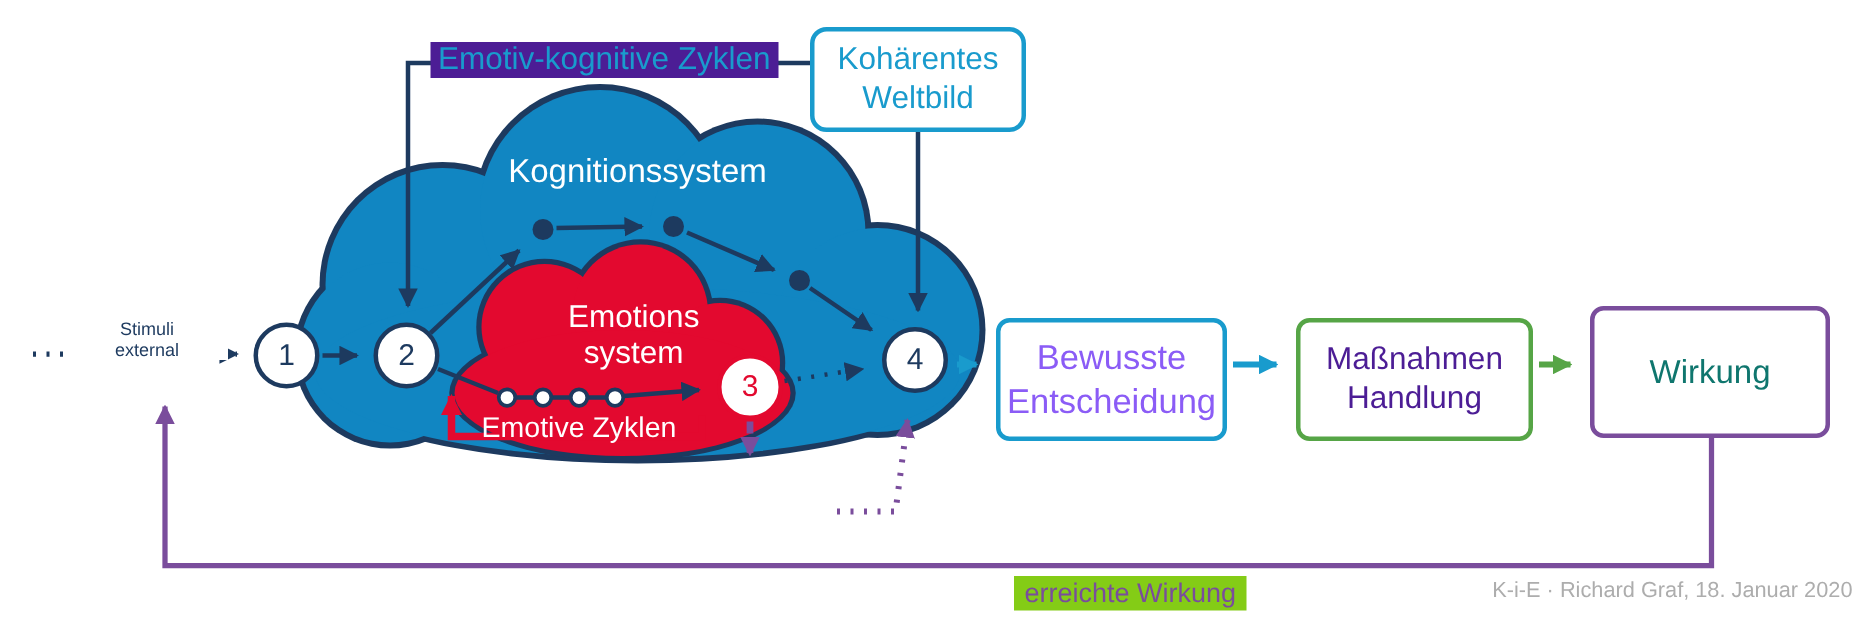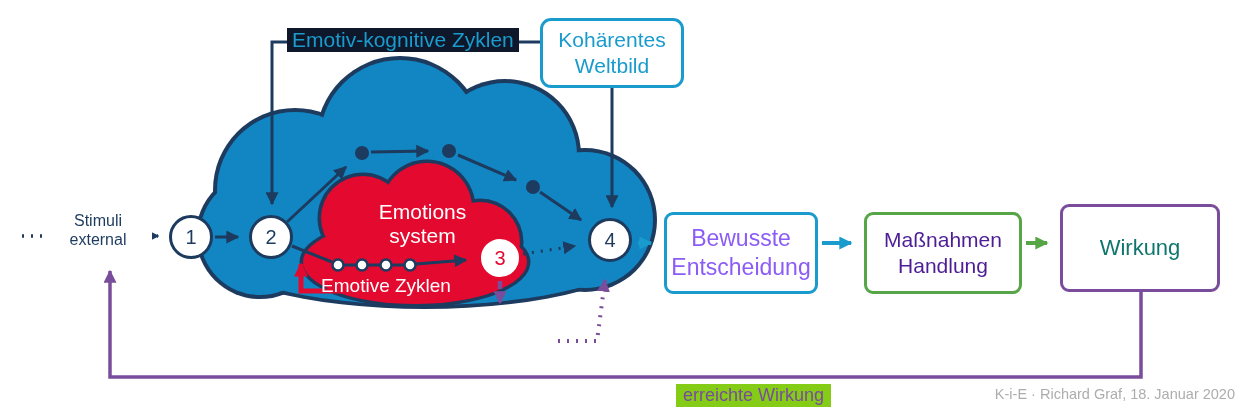--- a/index.html
+++ b/index.html
@@ -4,23 +4,23 @@
 <style>
   html,body{margin:0;padding:0;background:#fff;}
   .canvas{
     position:relative;width:1245px;height:416px;overflow:hidden;background:#fff;
     font-family:"Liberation Sans", sans-serif;
   }
   .layer{position:absolute;inset:0;}
   .abs{position:absolute;}
   .ml{white-space:pre-line;margin-top:10px;}
   .ctr{display:flex;align-items:center;justify-content:center;text-align:center;}
-  .lbl-stimuli{left:44px;top:202px;width:108px;font-size:16px;line-height:1.18;color:#1d3a5f;
+  .lbl-stimuli{left:44px;top:202px;width:108px;font-size:12px;line-height:1.18;color:#1d3a5f;
     background:#fff;text-align:center;z-index:3;}
-  .lbl-cycle-top{left:287px;top:28px;font-size:21px;color:#199bcd;background:#0f172a;
+  .lbl-cycle-top{left:287px;top:28px;font-size:21px;color:#199bcd;background:#4c1d95;
     padding:0 5px;z-index:3;}
   .box{box-sizing:border-box;background:#fff;z-index:3;line-height:1.25;}
   .box-weltbild{left:540px;top:8px;width:144px;height:70px;border:3px solid #199bcd;
     border-radius:11px;color:#199bcd;font-size:21px;}
   .box-bewusste{left:664px;top:202px;width:154px;height:82px;border:3px solid #199bcd;
     border-radius:9px;color:#8b5cf6;font-size:23px;}
   .box-massnahmen{left:864px;top:202px;width:158px;height:82px;border:3px solid #56a546;
     border-radius:9px;color:#4c1d95;font-size:21px;}
   .box-wirkung{left:1060px;top:204px;width:160px;height:88px;border:3px solid #7a4d9c;
     border-radius:9px;color:#0f766e;font-size:22px;}
@@ -138,20 +138,21 @@
   </svg>
 
   <div class="abs ml lbl-stimuli">Stimuli
 external</div>
 
   <div class="abs lbl-cycle-top">Emotiv-kognitive Zyklen</div>
 
   <div class="abs ml ctr box box-weltbild">Kohärentes
 Weltbild</div>
 
+  <div class="abs lbl-kognition">Kognitionssystem</div>
 
   <div class="abs ml lbl-emotion">Emotions
 system</div>
 
   <div class="abs lbl-emotive">Emotive Zyklen</div>
 
   <div class="abs ctr stage stage-navy" style="left:169px;top:215px;">1</div>
   <div class="abs ctr stage stage-navy" style="left:249px;top:215px;">2</div>
   <div class="abs ctr stage stage-red" style="left:478px;top:236px;">3</div>
   <div class="abs ctr stage stage-navy" style="left:588px;top:218px;">4</div>

